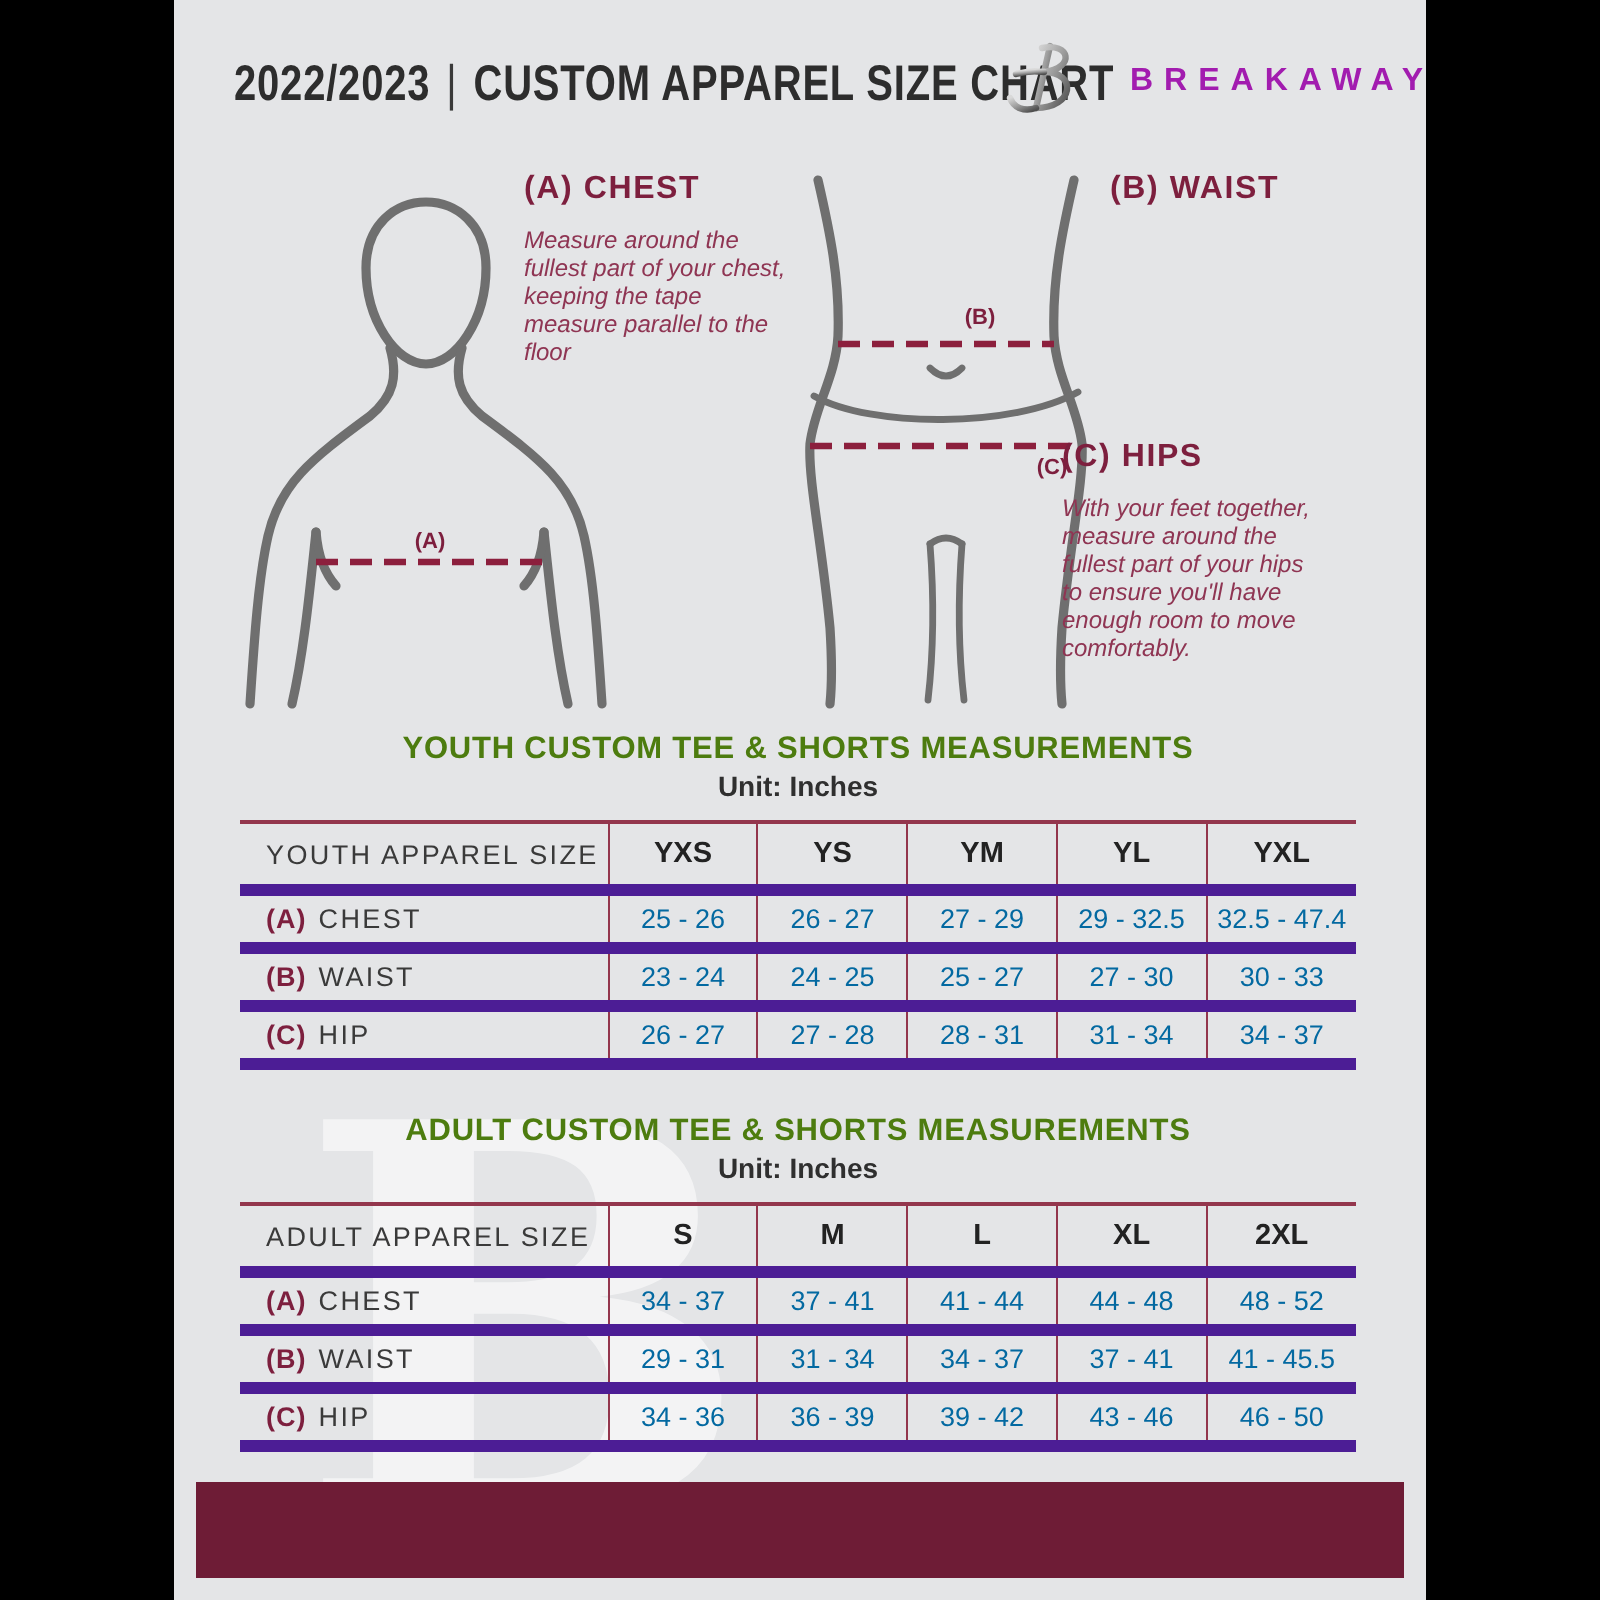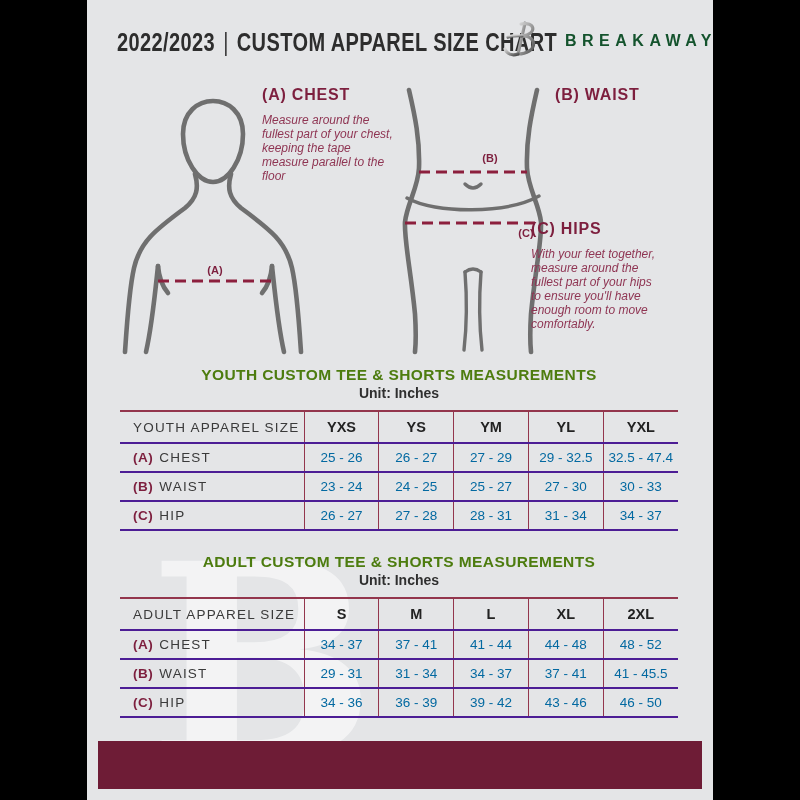--- a/index.html
+++ b/index.html
@@ -12,38 +12,38 @@
              font-weight:700;color:rgba(255,255,255,0.55);font-family:"DejaVu Serif",serif;
              user-select:none;}
 
   
   .hdr-title{position:absolute;left:30px;top:28px;z-index:2;white-space:nowrap;
              font-weight:700;font-size:25px;color:#2d2d2d;letter-spacing:.5px;
              transform:scaleX(.8);transform-origin:left center;}
   .hdr-title .divider{font-weight:400;color:#3a3a3a;padding:0 10px;}
   .logo{position:absolute;left:414px;top:16px;z-index:2;}
   .brand{position:absolute;left:478px;top:32px;z-index:2;font-weight:700;font-size:16px;
-         letter-spacing:5.5px;color:#14532d;white-space:nowrap;}
+         letter-spacing:5.5px;color:#a21caf;white-space:nowrap;}
 
   
   .fig{position:absolute;z-index:1;}
   .guide-block{position:absolute;z-index:2;}
   .guide-h{font-weight:700;font-size:16px;letter-spacing:.8px;color:#7d1f3e;margin:0 0 9px 0;}
   .guide-p{font-style:italic;font-size:12px;line-height:1.17;color:#8f3553;margin:0;}
 
   
   .tables{position:absolute;left:33px;top:366px;width:558px;z-index:2;}
   .tbl-title{text-align:center;font-weight:700;font-size:15.5px;letter-spacing:.4px;color:#4d7c0f;margin:0;}
   .tbl-unit{text-align:center;font-weight:700;font-size:14px;color:#2f2f2f;margin:1px 0 0 0;}
   table{width:100%;border-collapse:collapse;table-layout:fixed;margin-top:9px;}
   col.c-label{width:33%;}
   col.c-size{width:13.4%;}
   thead th{height:30px;font-weight:700;font-size:14.5px;color:#222;}
   tbody tr{height:29px;}
-  th,td{border-top:2px solid #93364d;border-bottom:2px solid #4c1d95;padding:0;}
+  th,td{border-top:2px solid #93364d;border-bottom:6px solid #4c1d95;padding:0;}
   th+th,td+td{border-left:1.5px solid #93364d;}
   .lbl-cell{text-align:left;padding-left:13px;font-weight:400;font-size:13.5px;
             letter-spacing:1.2px;color:#3a3a3a;}
   .row-key{color:#7d1f3e;font-weight:700;margin-right:6px;letter-spacing:.5px;}
   td.val{text-align:center;font-size:13.5px;color:#0369a1;}
   .adult-block{margin-top:22px;}
 
   
   .footer-bar{position:absolute;left:11px;top:741px;width:604px;height:48px;background:#6e1c36;z-index:2;}
 

